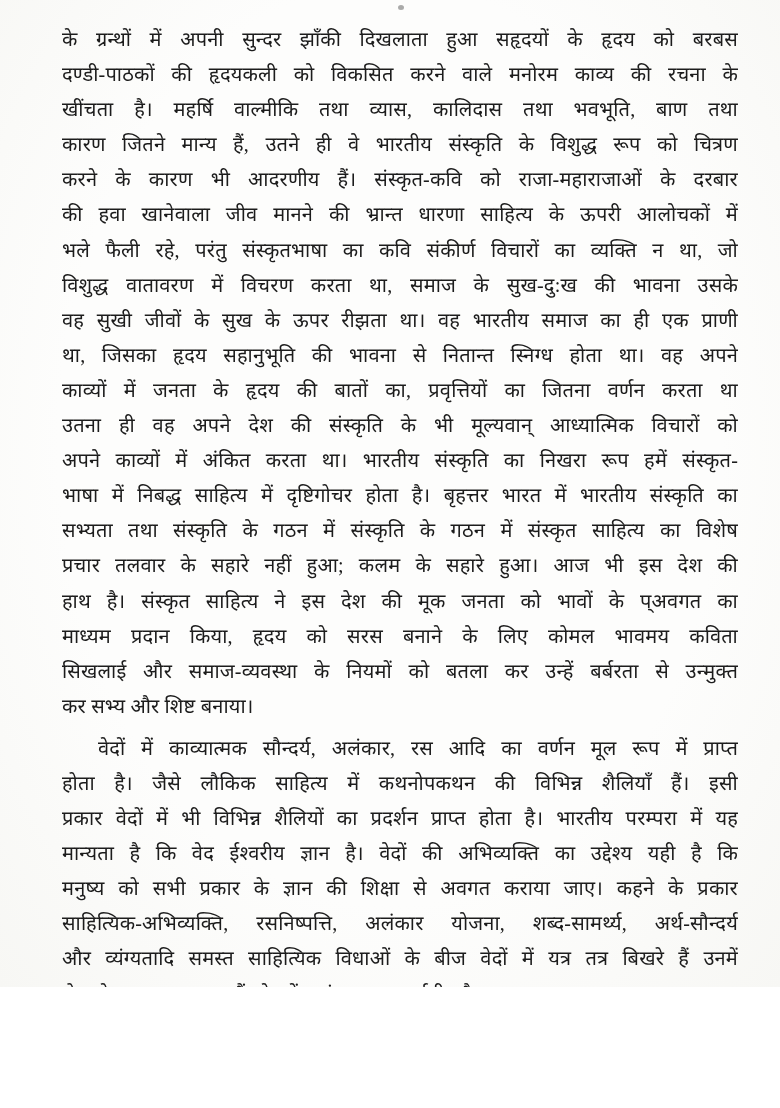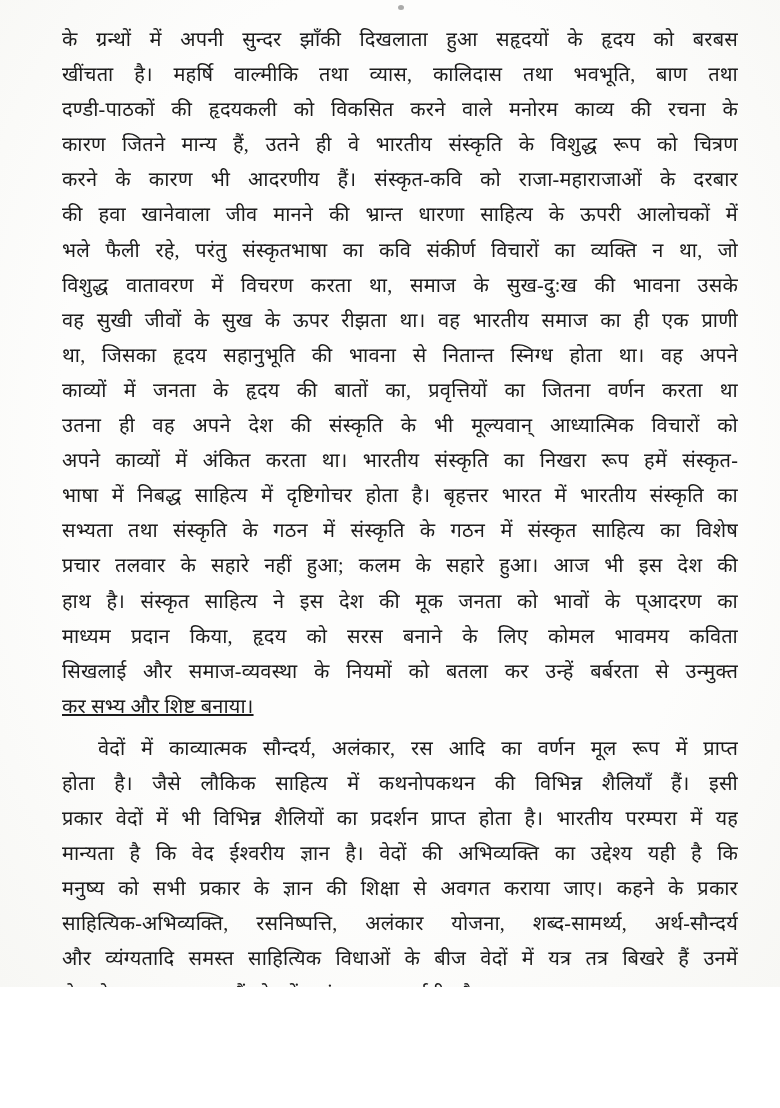--- a/index.html
+++ b/index.html
@@ -48,53 +48,52 @@
     font-size: 20px;
     letter-spacing: 0.2px;
     white-space: normal;
     overflow: hidden;
     text-align: justify;
     text-align-last: justify;
     -moz-text-align-last: justify;
   }
   .line.last {
     text-align-last: left;
-    text-decoration: underline;
     -moz-text-align-last: left;
   }
   .line.indent {
     text-indent: 36px;
   }
 </style>
 </head>
 <body>
 
 <div class="page">
   <div class="speck"></div>
 
   <div class="text-column">
 
     <div class="paragraph">
       <div class="line">के ग्रन्थों में अपनी सुन्दर झाँकी दिखलाता हुआ सहृदयों के हृदय को बरबस</div>
+      <div class="line">दण्डी-पाठकों की हृदयकली को विकसित करने वाले मनोरम काव्य की रचना के</div>
       <div class="line">खींचता है। महर्षि वाल्मीकि तथा व्यास, कालिदास तथा भवभूति, बाण तथा</div>
-      <div class="line">दण्डी-पाठकों की हृदयकली को विकसित करने वाले मनोरम काव्य की रचना के</div>
       <div class="line">कारण जितने मान्य हैं, उतने ही वे भारतीय संस्कृति के विशुद्ध रूप को चित्रण</div>
       <div class="line">करने के कारण भी आदरणीय हैं। संस्कृत-कवि को राजा-महाराजाओं के दरबार</div>
       <div class="line">की हवा खानेवाला जीव मानने की भ्रान्त धारणा साहित्य के ऊपरी आलोचकों में</div>
       <div class="line">भले फैली रहे, परंतु संस्कृतभाषा का कवि संकीर्ण विचारों का व्यक्ति न था, जो</div>
       <div class="line">विशुद्ध वातावरण में विचरण करता था, समाज के सुख-दु:ख की भावना उसके</div>
       <div class="line">वह सुखी जीवों के सुख के ऊपर रीझता था। वह भारतीय समाज का ही एक प्राणी</div>
       <div class="line">था, जिसका हृदय सहानुभूति की भावना से नितान्त स्निग्ध होता था। वह अपने</div>
       <div class="line">काव्यों में जनता के हृदय की बातों का, प्रवृत्तियों का जितना वर्णन करता था</div>
       <div class="line">उतना ही वह अपने देश की संस्कृति के भी मूल्यवान् आध्यात्मिक विचारों को</div>
       <div class="line">अपने काव्यों में अंकित करता था। भारतीय संस्कृति का निखरा रूप हमें संस्कृत-</div>
       <div class="line">भाषा में निबद्ध साहित्य में दृष्टिगोचर होता है। बृहत्तर भारत में भारतीय संस्कृति का</div>
       <div class="line">सभ्यता तथा संस्कृति के गठन में संस्कृति के गठन में संस्कृत साहित्य का विशेष</div>
       <div class="line">प्रचार तलवार के सहारे नहीं हुआ; कलम के सहारे हुआ। आज भी इस देश की</div>
-      <div class="line">हाथ है। संस्कृत साहित्य ने इस देश की मूक जनता को भावों के प्आदरण का</div>
+      <div class="line">हाथ है। संस्कृत साहित्य ने इस देश की मूक जनता को भावों के प्अवगत का</div>
       <div class="line">माध्यम प्रदान किया, हृदय को सरस बनाने के लिए कोमल भावमय कविता</div>
       <div class="line">सिखलाई और समाज-व्यवस्था के नियमों को बतला कर उन्हें बर्बरता से उन्मुक्त</div>
       <div class="line last">कर सभ्य और शिष्ट बनाया।</div>
     </div>
 
     <div class="paragraph">
       <div class="line indent">वेदों में काव्यात्मक सौन्दर्य, अलंकार, रस आदि का वर्णन मूल रूप में प्राप्त</div>
       <div class="line">होता है। जैसे लौकिक साहित्य में कथनोपकथन की विभिन्न शैलियाँ हैं। इसी</div>
       <div class="line">प्रकार वेदों में भी विभिन्न शैलियों का प्रदर्शन प्राप्त होता है। भारतीय परम्परा में यह</div>
       <div class="line">मान्यता है कि वेद ईश्वरीय ज्ञान है। वेदों की अभिव्यक्ति का उद्देश्य यही है कि</div>

